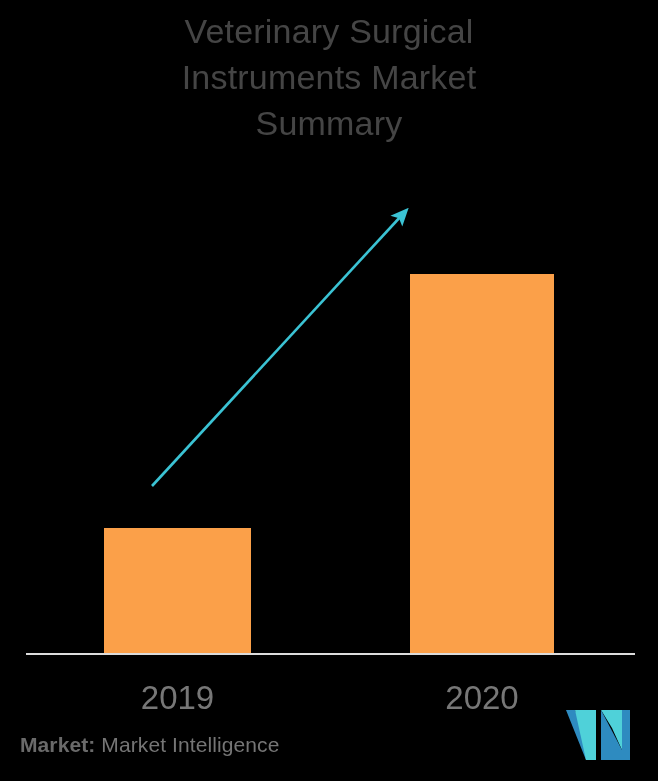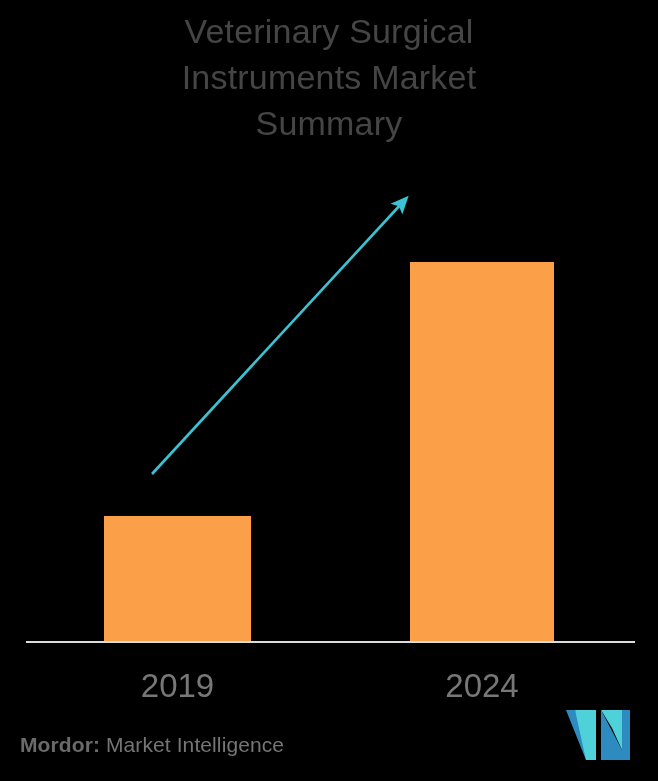--- a/index.html
+++ b/index.html
@@ -31,21 +31,21 @@
     line-height: 46px;
     font-weight: 400;
     letter-spacing: 0.2px;
     white-space: pre-line;
   }
 
   
   .plot {
     position: absolute;
     left: 0;
-    top: 4px;
+    top: 16px;
     width: 658px;
     height: 700px;
   }
   .axis-line {
     position: absolute;
     left: 26px;
     top: 637px;
     width: 609px;
     height: 2px;
     background: #DCDCDC;
@@ -140,26 +140,26 @@
       </defs>
       <line x1="22" y1="295" x2="272" y2="24" stroke="#3BC3D4" stroke-width="2.6" marker-end="url(#ah)"></line>
     </svg>
 
     <div class="bar bar-2019" style="height: 125px; top: 512px; background: rgb(251, 160, 73);"></div>
     <div class="bar bar-2024" style="height: 379px; top: 258px; background: rgb(251, 160, 73);"></div>
 
     <div class="axis-line" style="background: rgb(220, 220, 220);"></div>
 
     <div class="tick-label tick-2019" style="color: rgb(119, 119, 119);">2019</div>
-    <div class="tick-label tick-2024" style="color: rgb(119, 119, 119);">2024</div>
+    <div class="tick-label tick-2024" style="color: rgb(119, 119, 119);">2020</div>
   </div>
 
   <div class="footer">
     <div class="source-text">
-      <span class="source-label">Mordor:</span><span> </span><span class="source-value">Market Intelligence</span>
+      <span class="source-label">Market:</span><span> </span><span class="source-value">Market Intelligence</span>
     </div>
 
     <svg class="brand-logo" viewBox="0 0 66 50">
 
       <polygon points="0,0 9,0 30,50 20,50" fill="#2E8BC0"></polygon>
 
       <polygon points="9,0 30,0 30,50 20,50" fill="#4FD1D9"></polygon>
 
       <polygon points="35,0 56,0 56,40 46,18" fill="#4FD1D9"></polygon>
 

